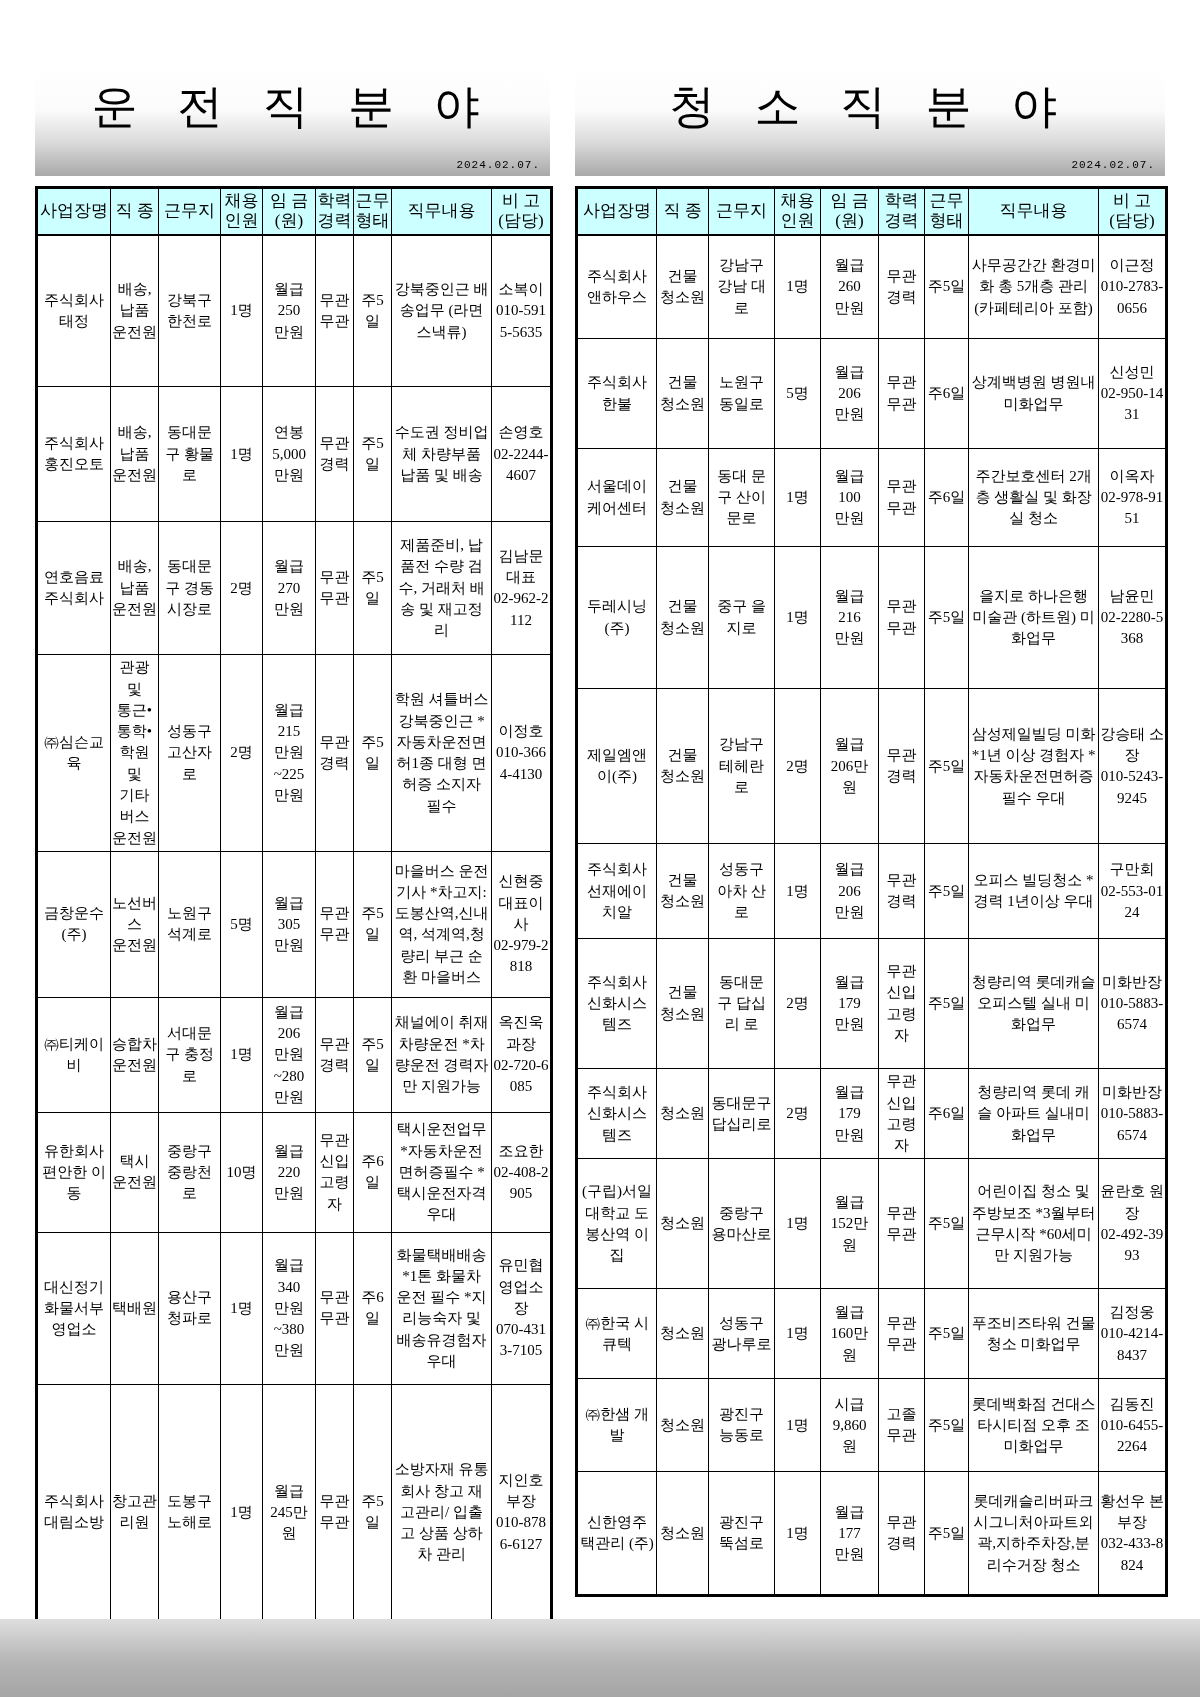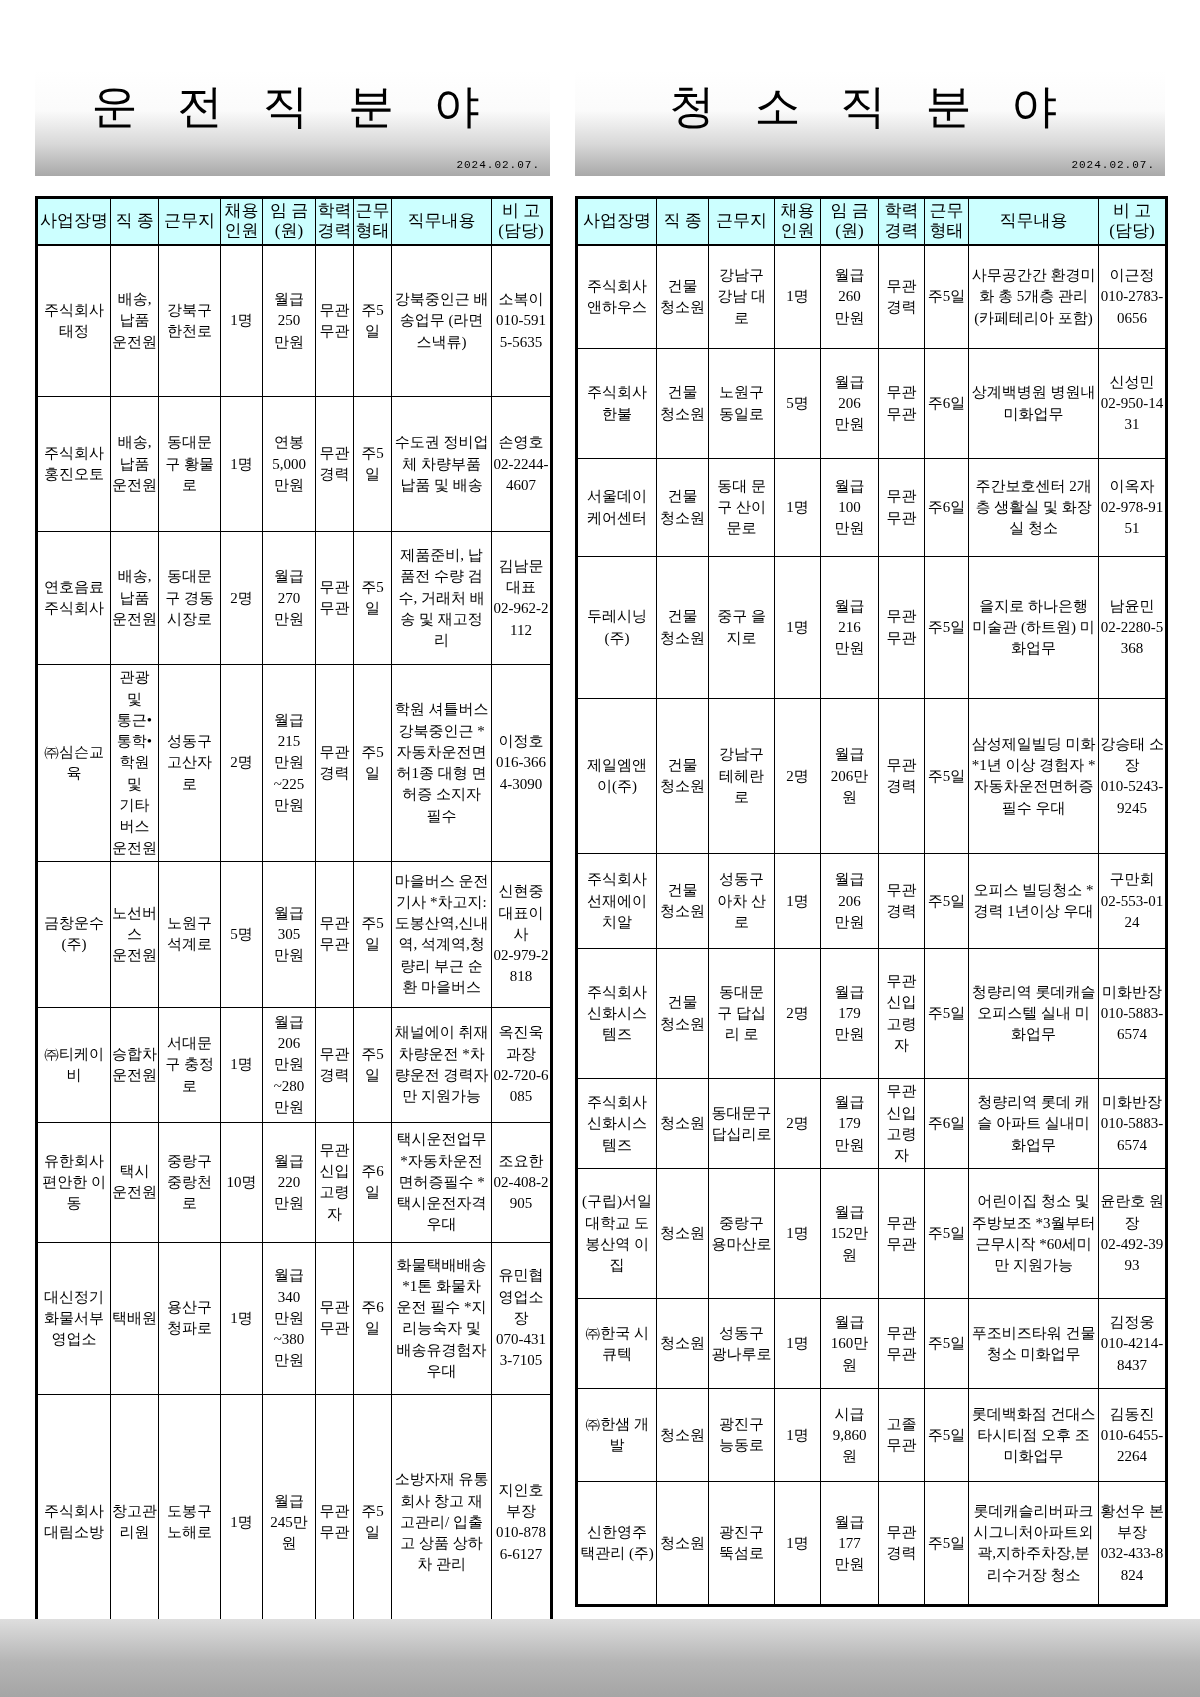--- a/index.html
+++ b/index.html
@@ -14,21 +14,21 @@
   }
   .page{position:relative;width:1200px;height:1697px;}
   .tables{
     position:absolute;top:70px;left:35px;
     display:flex;gap:25px;align-items:flex-start;
   }
   .panel{display:block;}
   .panel.left{width:515px;}
   .panel.right{width:590px;}
   .banner{
-    position:relative;height:106px;margin-bottom:20px;
+    position:relative;height:106px;margin-bottom:10px;
     background:linear-gradient(180deg,#ffffff 0%,#fbfbfb 38%,#d8d8d8 70%,#a8a8a8 100%);
   }
   .banner-title{
     text-align:center;font-size:46px;letter-spacing:14px;
     padding-top:6px;white-space:nowrap;
   }
   .banner-date{
     position:absolute;right:10px;bottom:5px;font-size:11px;letter-spacing:1px;font-family:Liberation Mono, monospace;
   }
   table.jobs{
@@ -194,21 +194,21 @@
               <td>월급
 215
 만원
 ~225
 만원</td>
               <td>무관
 경력</td>
               <td>주5일</td>
               <td>학원 셔틀버스 강북중인근 *자동차운전면허1종 대형 면허증 소지자 필수</td>
               <td>이정호
-016-3664-3090</td>
+010-3664-4130</td>
             </tr>
             <tr>
               <td>금창운수 (주)</td>
               <td>노선버
 스
 운전원</td>
               <td>노원구 석계로</td>
               <td>5명</td>
               <td>월급
 305

